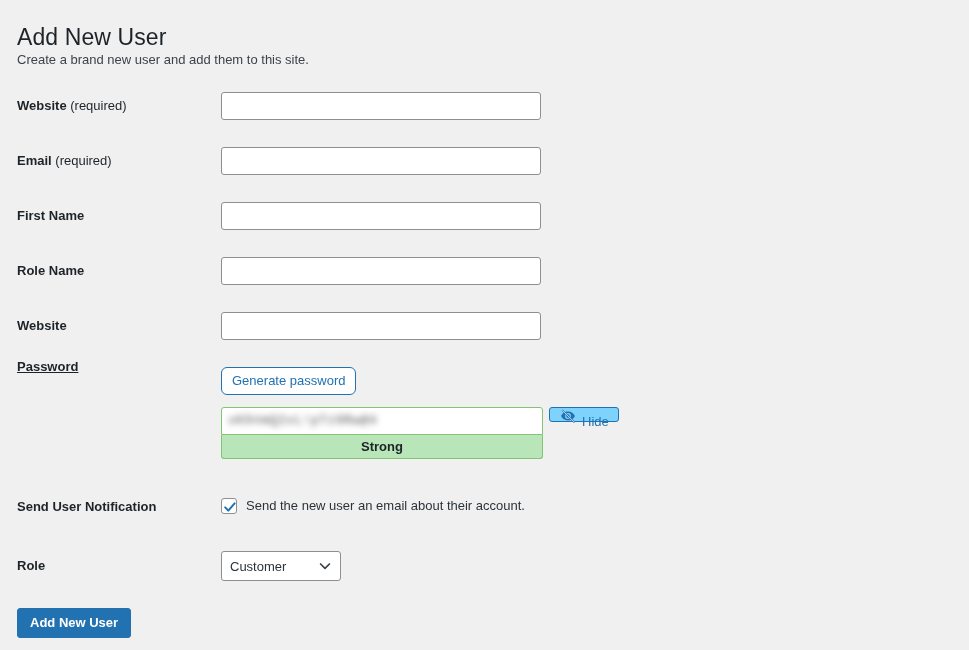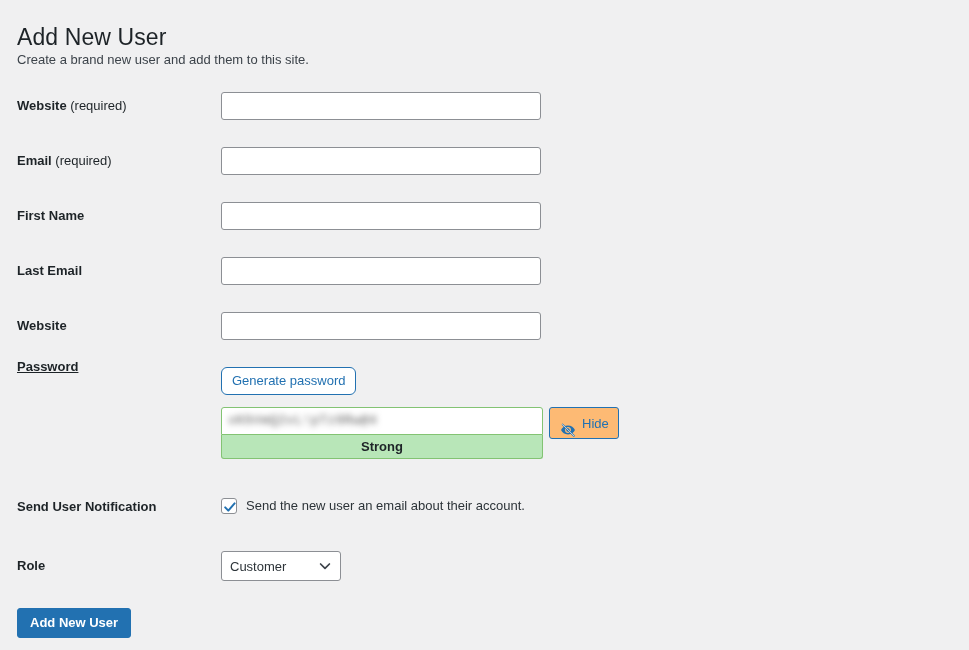--- a/index.html
+++ b/index.html
@@ -168,33 +168,33 @@
     display: flex;
     align-items: center;
     justify-content: center;
     font-size: 13px;
     font-weight: bold;
     color: #1d2327;
   }
 
   .hide-btn {
     margin-left: 6px;
-    height: 32px;
+    height: 15px;
     line-height: 28px;
     padding: 0 9px;
     box-sizing: border-box;
-    background: #fdba74;
+    background: #7dd3fc;
     border: 1px solid #2271b1;
     border-radius: 3px;
     color: #2271b1;
     font-size: 13px;
     font-family: "Liberation Sans", sans-serif;
     cursor: pointer;
     display: inline-flex;
-    align-items: flex-end;
+    align-items: flex-start;
     gap: 5px;
     white-space: nowrap;
   }
   .hide-btn svg { display: block; }
 
   
   .check-row { height: 55px; }
   .check-row .row-label { top: 14px; }
 
   .check-wrap {
@@ -307,21 +307,21 @@
     </div>
 
     <div class="form-row">
       <div class="row-label">First Name</div>
       <div class="field-col">
         <input class="text-input" type="text" placeholder="" style="">
       </div>
     </div>
 
     <div class="form-row">
-      <div class="row-label">Last Email</div>
+      <div class="row-label">Role Name</div>
       <div class="field-col">
         <input class="text-input" type="text" placeholder="" style="">
       </div>
     </div>
 
     <div class="form-row">
       <div class="row-label">Website</div>
       <div class="field-col">
         <input class="text-input" type="text" placeholder="" style="">
       </div>

